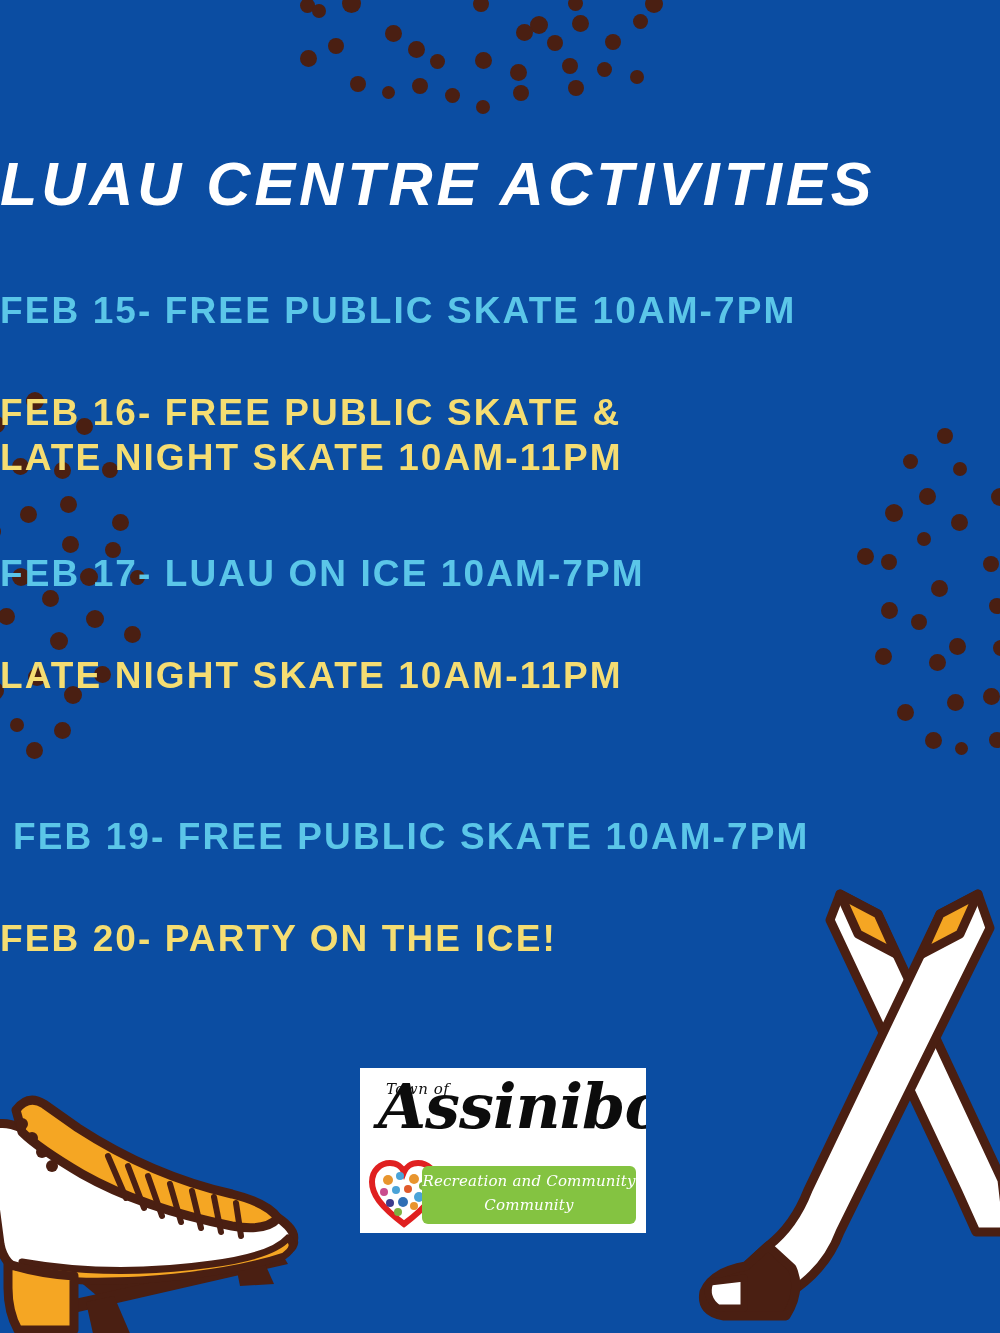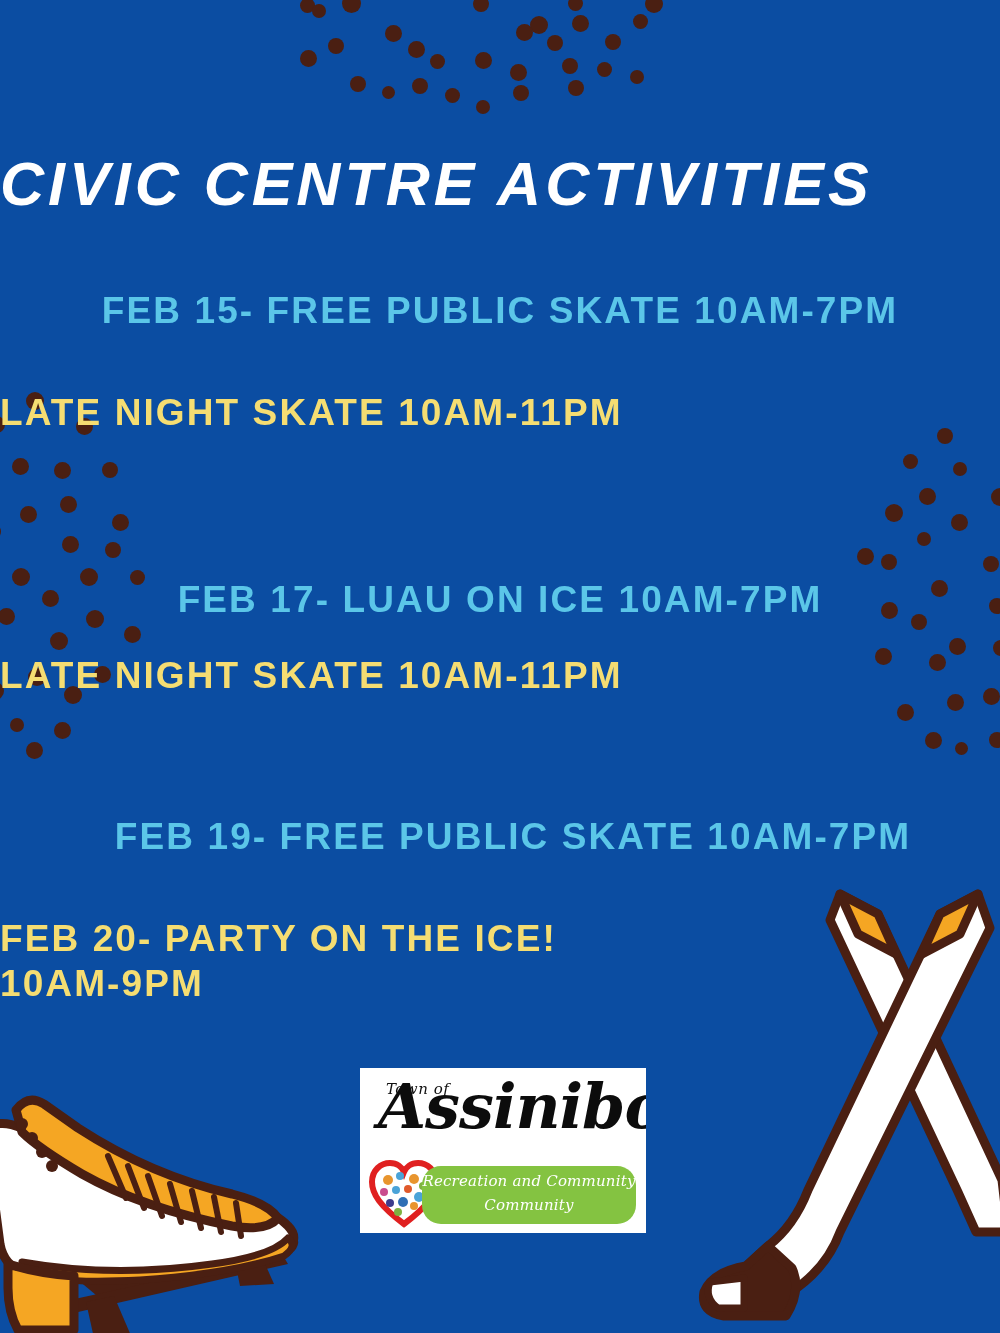--- a/index.html
+++ b/index.html
@@ -56,26 +56,26 @@
   .event-line {
     position: absolute;
     left: 0;
     width: 1000px;
     font-weight: bold;
     letter-spacing: 2.1px;
     line-height: 1.22;
   }
   .event-line .row { display: block; white-space: nowrap; }
 
-  .ev-cyan  { color: #5BC6E8; text-align: center; }
+  .ev-cyan  { color: #5BC6E8; }
   .ev-yellow{ color: #F5DD72; }
 
   .ev1 { top: 288px;  font-size: 37px; }
   .ev2 { top: 390px;  font-size: 37px; }
-  .ev3 { top: 551px;  font-size: 37px; margin-top: 26px; }
+  .ev3 { top: 551px;  font-size: 37px; }
   .ev4 { top: 653px;  font-size: 37px; }
   .ev5 { top: 814px;  font-size: 37px; padding-left: 13px; }
   .ev6 { top: 916px;  font-size: 37px; }
 
   
   .logo-card {
     position: absolute;
     left: 360px;
     top: 1068px;
     width: 286px;
@@ -107,21 +107,21 @@
     letter-spacing: -1px;
     line-height: 1;
   }
   .logo-greenbar {
     position: absolute;
     left: 62px;
     top: 98px;
     width: 214px;
     height: 58px;
     background: #84C341;
-    border-radius: 19px;
+    border-radius: 6px;
   }
   .logo-greenbar span {
     display: block;
     width: 100%;
     text-align: center;
     color: #FFFFFF;
     font-family: "DejaVu Serif", serif;
     font-style: italic;
     font-size: 15px;
     line-height: 1.22;
@@ -244,45 +244,45 @@
     <div class="dot" style="left:148px;top:208px;width:16px;height:16px;"></div>
     <div class="dot" style="left:84px;top:222px;width:17px;height:17px;"></div>
     <div class="dot" style="left:102px;top:262px;width:17px;height:17px;"></div>
     <div class="dot" style="left:138px;top:256px;width:17px;height:17px;"></div>
     <div class="dot" style="left:52px;top:272px;width:17px;height:17px;"></div>
     <div class="dot" style="left:80px;top:300px;width:17px;height:17px;"></div>
     <div class="dot" style="left:110px;top:310px;width:13px;height:13px;"></div>
     <div class="dot" style="left:144px;top:300px;width:16px;height:16px;"></div>
   </div>
 
-  <div class="main-title">CIVIC CENTRE ACTIVITIES</div>
+  <div class="main-title">LUAU CENTRE ACTIVITIES</div>
 
   <div class="event-line ev1 ev-cyan">
     <span class="row">FEB 15- FREE PUBLIC SKATE 10AM-7PM</span>
   </div>
 
   <div class="event-line ev2 ev-yellow">
+    <span class="row">FEB 16- FREE PUBLIC SKATE &amp;</span>
     <span class="row">LATE NIGHT SKATE 10AM-11PM</span>
   </div>
 
   <div class="event-line ev3 ev-cyan">
     <span class="row">FEB 17- LUAU ON ICE 10AM-7PM</span>
   </div>
 
   <div class="event-line ev4 ev-yellow">
     <span class="row">LATE NIGHT SKATE 10AM-11PM</span>
   </div>
 
   <div class="event-line ev5 ev-cyan">
     <span class="row">FEB 19- FREE PUBLIC SKATE 10AM-7PM</span>
   </div>
 
   <div class="event-line ev6 ev-yellow">
     <span class="row">FEB 20- PARTY ON THE ICE!</span>
-    <span class="row">10AM-9PM</span>
   </div>
 
   <svg class="skate" viewBox="0 0 330 290" xmlns="http://www.w3.org/2000/svg">
 
     <path d="M96 232 L300 188 Q318 185 316 196 Q314 206 298 210 L120 252 Z" fill="#4A1F12"></path>
     <path d="M88 252 L300 206 L306 216 L96 264 Z" fill="#4A1F12"></path>
     <path d="M132 248 L150 290 L112 290 L104 254 Z" fill="#4A1F12"></path>
     <path d="M276 200 L292 236 L258 238 L252 208 Z" fill="#4A1F12"></path>
 
     <path d="M10 78 Q20 72 40 80 L62 92 Q140 126 210 142 Q286 156 306 178

